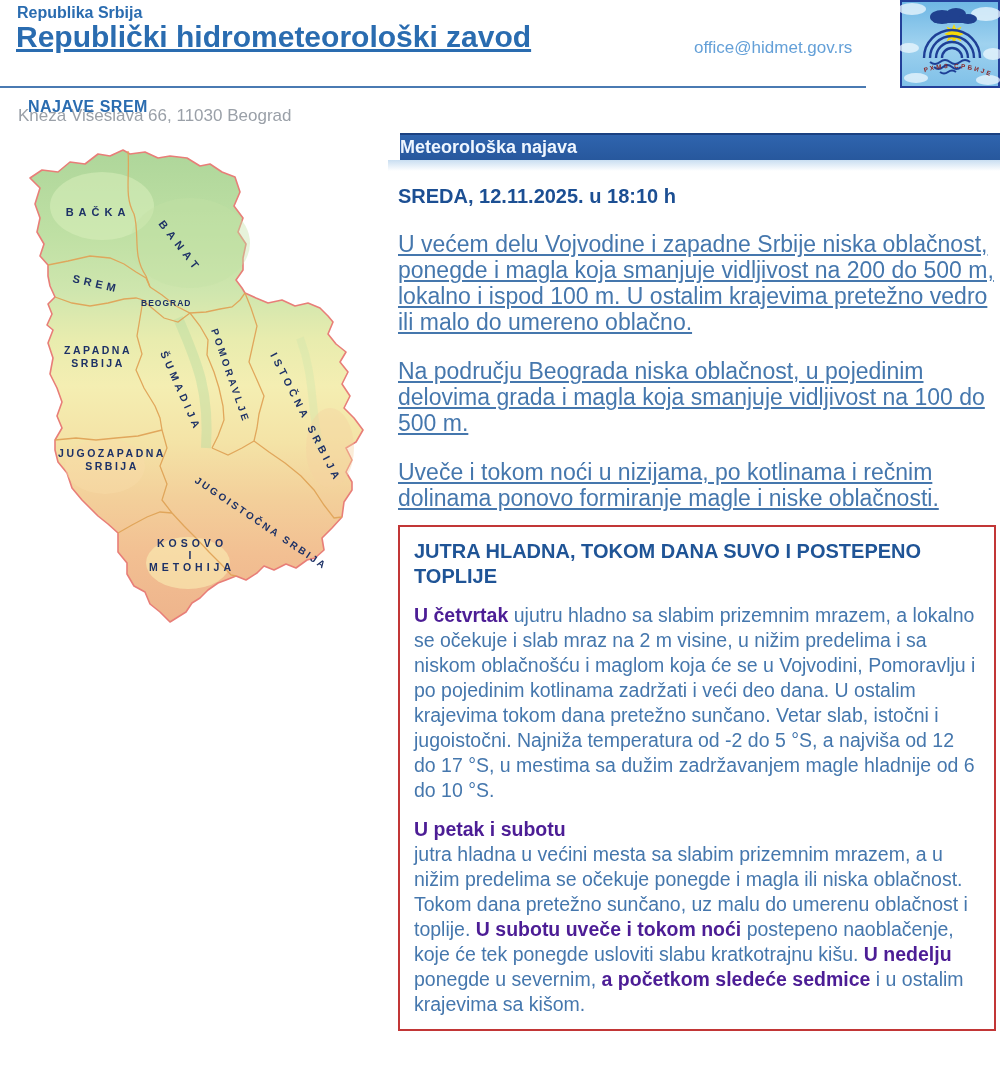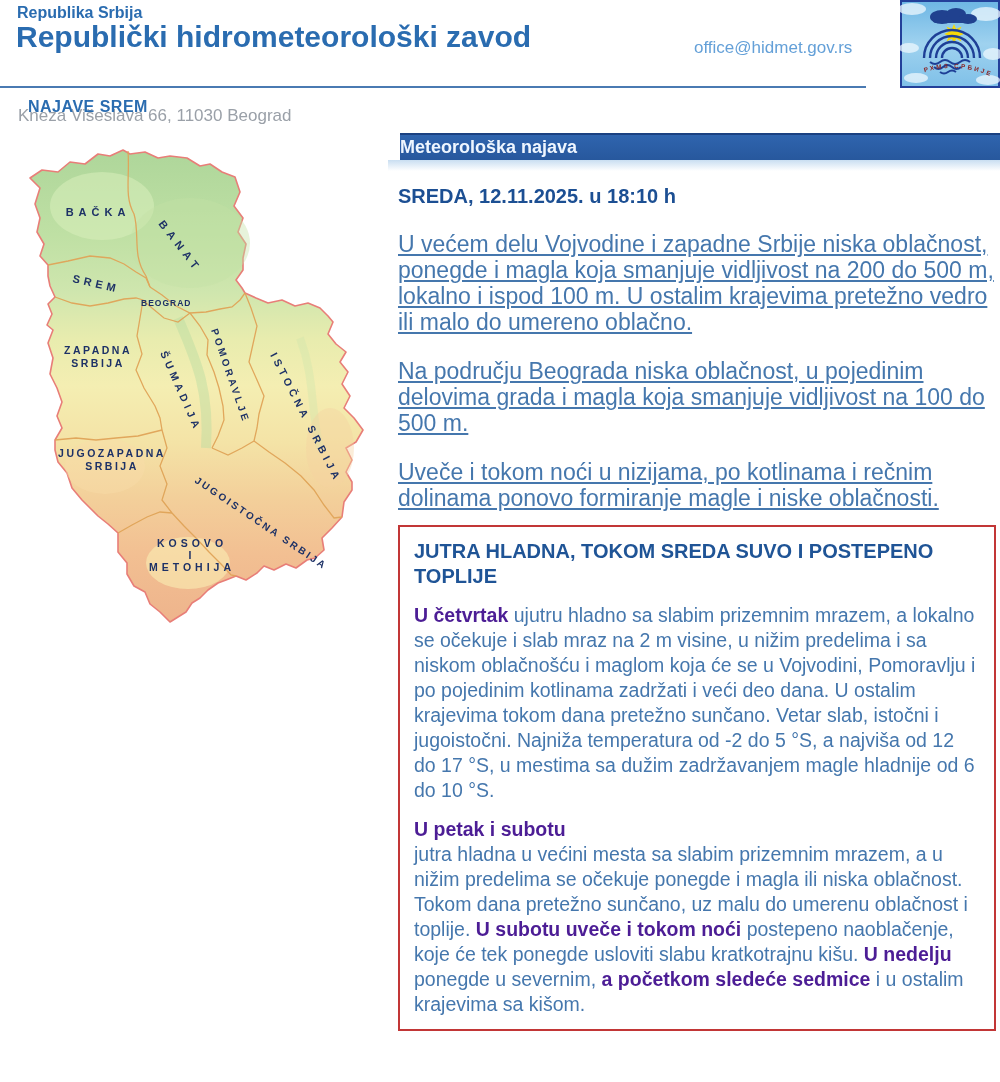--- a/index.html
+++ b/index.html
@@ -1,20 +1,20 @@
 <!DOCTYPE html>
 <html lang="sr"><head>
 <meta charset="utf-8">
 <style>
   html,body{margin:0;padding:0;background:#fff;}
   .page{position:relative;width:1000px;height:1082px;background:#fff;overflow:hidden;
         font-family:"Liberation Sans",sans-serif;}
   
   .h-country{position:absolute;left:17px;top:4px;font-size:16px;font-weight:bold;color:#2a6cb0;}
-  .h-org{position:absolute;left:16px;top:20px;font-size:30px;font-weight:bold;color:#2a6cb0;}
+  .h-org{position:absolute;left:16px;top:20px;font-size:30px;font-weight:bold;color:#2a6cb0;text-decoration:underline;}
   .h-addr{position:absolute;left:18px;top:61px;font-size:17px;color:#9aa0a8;margin-top:45px;}
   .h-email{position:absolute;left:694px;top:38px;font-size:17px;color:#64a0d8;text-decoration:none;}
   .h-line{position:absolute;left:0;top:86px;width:866px;height:2px;background:#4a7ab2;}
   .h-nav{position:absolute;left:28px;top:98px;font-size:16px;font-weight:bold;color:#2a6cb0;letter-spacing:.5px;}
   .logo{position:absolute;left:900px;top:0;}
   
   .map{position:absolute;left:10px;top:148px;}
   .map text{font-family:"Liberation Sans",sans-serif;font-weight:bold;fill:#1d3166;}
   
   .panel{position:absolute;left:388px;top:133px;width:612px;}
@@ -147,19 +147,19 @@
     <div class="panel-bar">Meteorološka najava</div>
     <div class="panel-strip"></div>
 
     <div class="panel-date">SREDA, 12.11.2025. u 18:10 h</div>
 
     <p class="blue">U većem delu Vojvodine i zapadne Srbije niska oblačnost, ponegde i magla koja smanjuje vidljivost na 200 do 500 m, lokalno i ispod 100 m. U ostalim krajevima pretežno vedro ili malo do umereno oblačno.</p>
     <p class="blue">Na području Beograda niska oblačnost, u pojedinim delovima grada i magla koja smanjuje vidljivost na 100 do 500 m.</p>
     <p class="blue">Uveče i tokom noći u nizijama, po kotlinama i rečnim dolinama ponovo formiranje magle i niske oblačnosti.</p>
 
     <div class="alert">
-      <h2>JUTRA HLADNA, TOKOM SREDA SUVO I POSTEPENO TOPLIJE</h2>
+      <h2>JUTRA HLADNA, TOKOM DANA SUVO I POSTEPENO TOPLIJE</h2>
       <p><b>U četvrtak</b><span> ujutru hladno sa slabim prizemnim mrazem, a lokalno se očekuje i slab mraz na 2 m visine, u nižim predelima i sa niskom oblačnošću i maglom koja će se u Vojvodini, Pomoravlju i po pojedinim kotlinama zadržati i veći deo dana. U ostalim krajevima tokom dana pretežno sunčano. Vetar slab, istočni i jugoistočni. Najniža temperatura od -2 do 5 °S, a najviša od 12 do 17 °S, u mestima sa dužim zadržavanjem magle hladnije od 6 do 10 °S.</span></p>
       <p><b class="blk">U petak i subotu</b><span>jutra hladna u većini mesta sa slabim prizemnim mrazem, a u nižim predelima se očekuje ponegde i magla ili niska oblačnost. Tokom dana pretežno sunčano, uz malu do umerenu oblačnost i toplije. </span><b>U subotu uveče i tokom noći</b><span> postepeno naoblačenje, koje će tek ponegde usloviti slabu kratkotrajnu kišu. </span><b>U nedelju</b><span> ponegde u severnim, </span><b>a početkom sledeće sedmice</b><span> i u ostalim krajevima sa kišom.</span></p>
     </div>
   </div>
 
 </div>
 
 </body></html>

